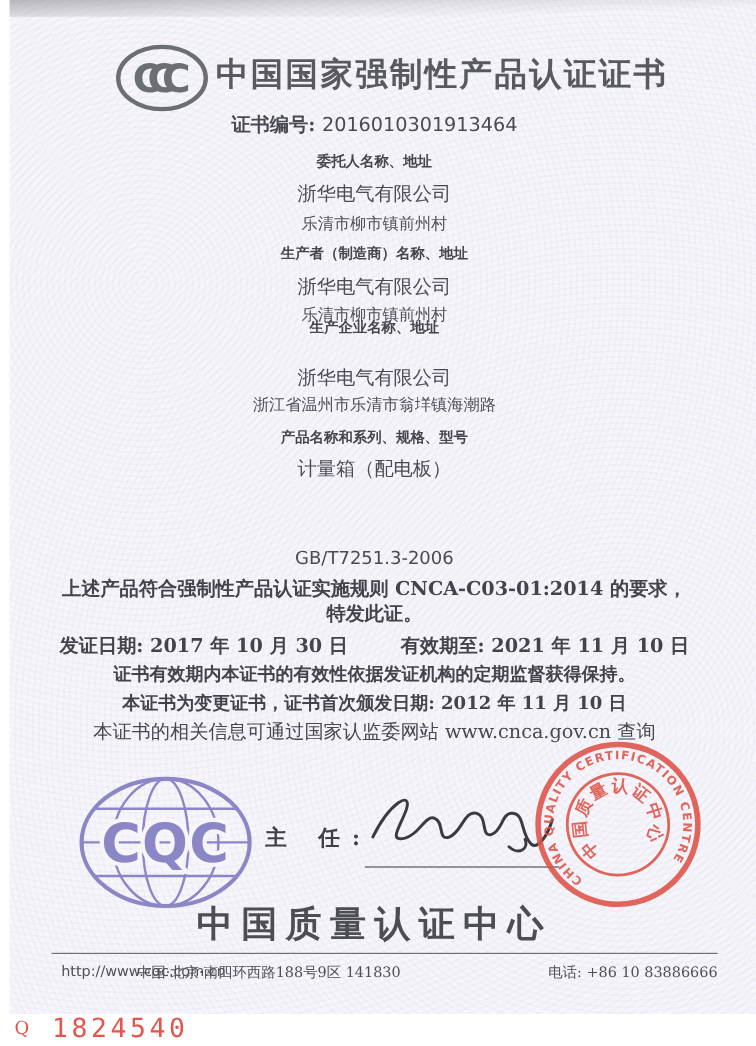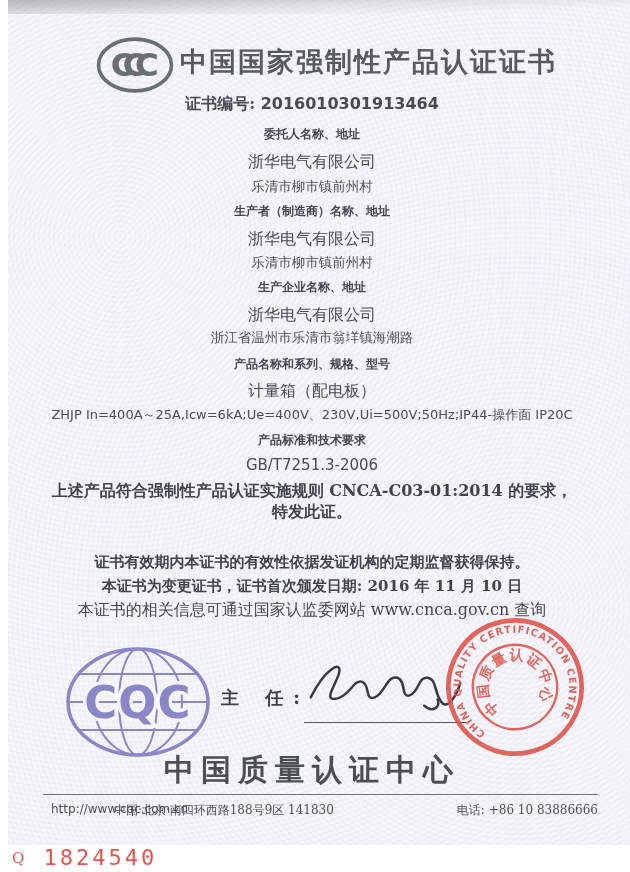--- a/index.html
+++ b/index.html
@@ -25,21 +25,21 @@
   .spec { font-family:"DejaVu Sans","Liberation Sans",sans-serif; font-size:13px; color:#4c4c55; }
   .std  { font-family:"DejaVu Sans","Liberation Sans",sans-serif; font-size:15px; color:#4a4a52; }
   .stmt { font-size:16px; font-weight:bold; color:#43434b; }
   .note { font-size:15px; font-weight:bold; color:#43434b; }
   .note-sm { font-size:16px; font-weight:normal; color:#47474f; }
   .cert-title {
     position:absolute; top:44px; left:172px; font-size:27px; font-weight:bold;
     letter-spacing:2px; color:#595a5f; white-space:nowrap;
   }
   .certno { top:94px; font-size:16px; font-weight:bold; color:#4a4a52; }
-  .certno .num { font-family:"DejaVu Sans","Liberation Sans",sans-serif; font-weight:700; }
+  .certno .num { font-family:"DejaVu Sans","Liberation Sans",sans-serif; font-weight:400; }
   .dates span { display:inline-block; }
   .dates .gap { width:44px; }
   .ccc-logo { position:absolute; left:86px; top:35px; }
   .cqc-logo { position:absolute; left:55px; top:645px; }
   .director {
     position:absolute; left:213px; top:686px; font-size:18px; font-weight:bold;
     color:#3f3f47; letter-spacing:10px; white-space:nowrap;
   }
   .sig { position:absolute; left:293px; top:652px; }
   .sig-line { position:absolute; left:296px; top:722px; width:162px; border-bottom:1.5px solid #55555c; }
@@ -83,37 +83,38 @@
     </div>
 
     <div class="line h" style="top:126px">委托人名称、地址</div>
     <div class="line co" style="top:152px">浙华电气有限公司</div>
     <div class="line addr" style="top:178px">乐清市柳市镇前州村</div>
 
     <div class="line h" style="top:203px">生产者（制造商）名称、地址</div>
     <div class="line co" style="top:229px">浙华电气有限公司</div>
     <div class="line addr" style="top:254px">乐清市柳市镇前州村</div>
 
-    <div class="line h" style="top:279px">生产企业名称、地址</div>
+    <div class="line h" style="top:265px">生产企业名称、地址</div>
     <div class="line co" style="top:305px">浙华电气有限公司</div>
     <div class="line addr" style="top:329px">浙江省温州市乐清市翁垟镇海潮路</div>
 
     <div class="line co" style="top:381px">计量箱（配电板）</div>
     <div class="line h" style="top:356px">产品名称和系列、规格、型号</div>
-    <div class="line spec" style="top:406px">ZHJP In=400A～25A,Icw=6kA;Ue=400V、230V,Ui=500V;50Hz;IP44-操作面 IP20C</div>
 
-    <div class="line h" style="top:432px">产品标准和技术要求</div>
     <div class="line std" style="top:456px">GB/T7251.3-2006</div>
 
     <div class="line stmt" style="top:481px">上述产品符合强制性产品认证实施规则 CNCA-C03-01:2014 的要求，</div>
     <div class="line stmt" style="top:502px">特发此证。</div>
 
+    <div class="line stmt dates" style="top:528px">
+      <span>发证日期: 2017 年 10 月 30 日</span><span class="gap"></span><span>有效期至: 2021 年 11 月 10 日</span>
+    </div>
 
     <div class="line note" style="top:553px">证书有效期内本证书的有效性依据发证机构的定期监督获得保持。</div>
-    <div class="line note" style="top:577px">本证书为变更证书，证书首次颁发日期: 2016 年 11 月 10 日</div>
+    <div class="line note" style="top:577px">本证书为变更证书，证书首次颁发日期: 2012 年 11 月 10 日</div>
     <div class="line note-sm" style="top:600px">本证书的相关信息可通过国家认监委网站 www.cnca.gov.cn 查询</div>
 
     <div class="cqc-logo">
       <svg width="150" height="114" viewBox="0 0 150 114">
         <g stroke="#8b87c6" fill="none">
           <ellipse cx="75" cy="57" rx="70" ry="53" stroke-width="3.5"></ellipse>
           <ellipse cx="75" cy="57" rx="44" ry="53" stroke-width="2"></ellipse>
           <ellipse cx="75" cy="57" rx="19" ry="53" stroke-width="2"></ellipse>
           <line x1="15" y1="29" x2="135" y2="29" stroke-width="2"></line>
           <line x1="5" y1="57" x2="145" y2="57" stroke-width="2"></line>

